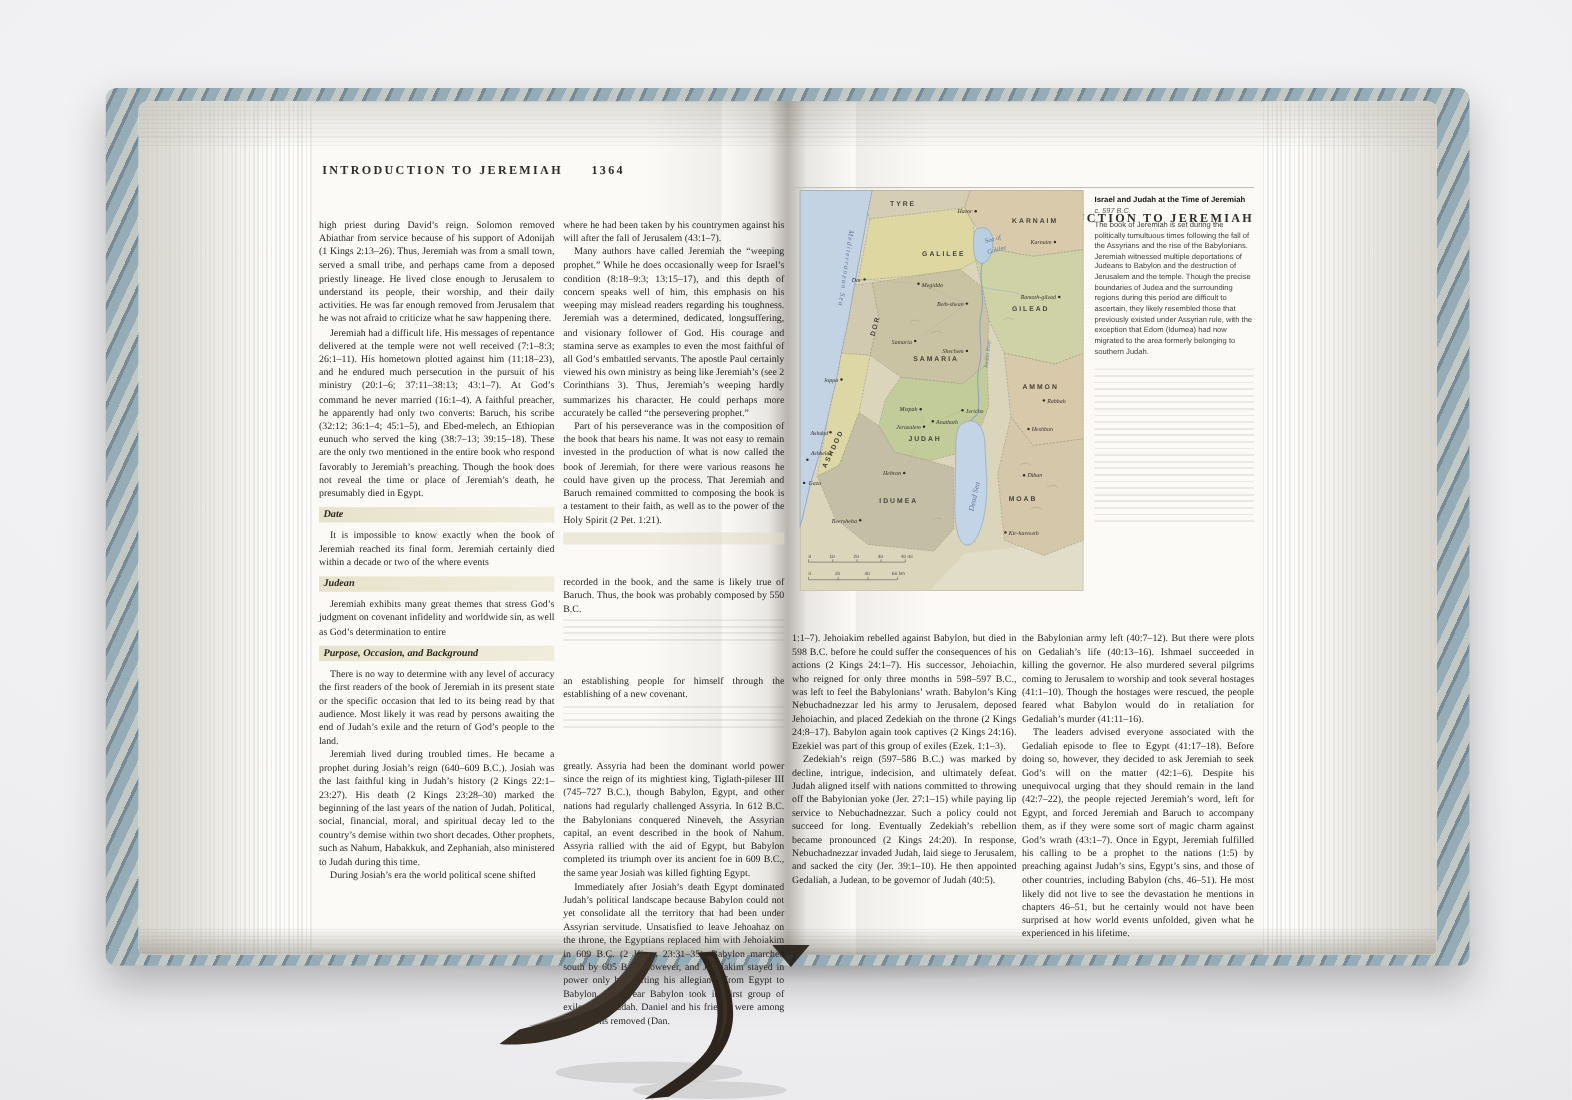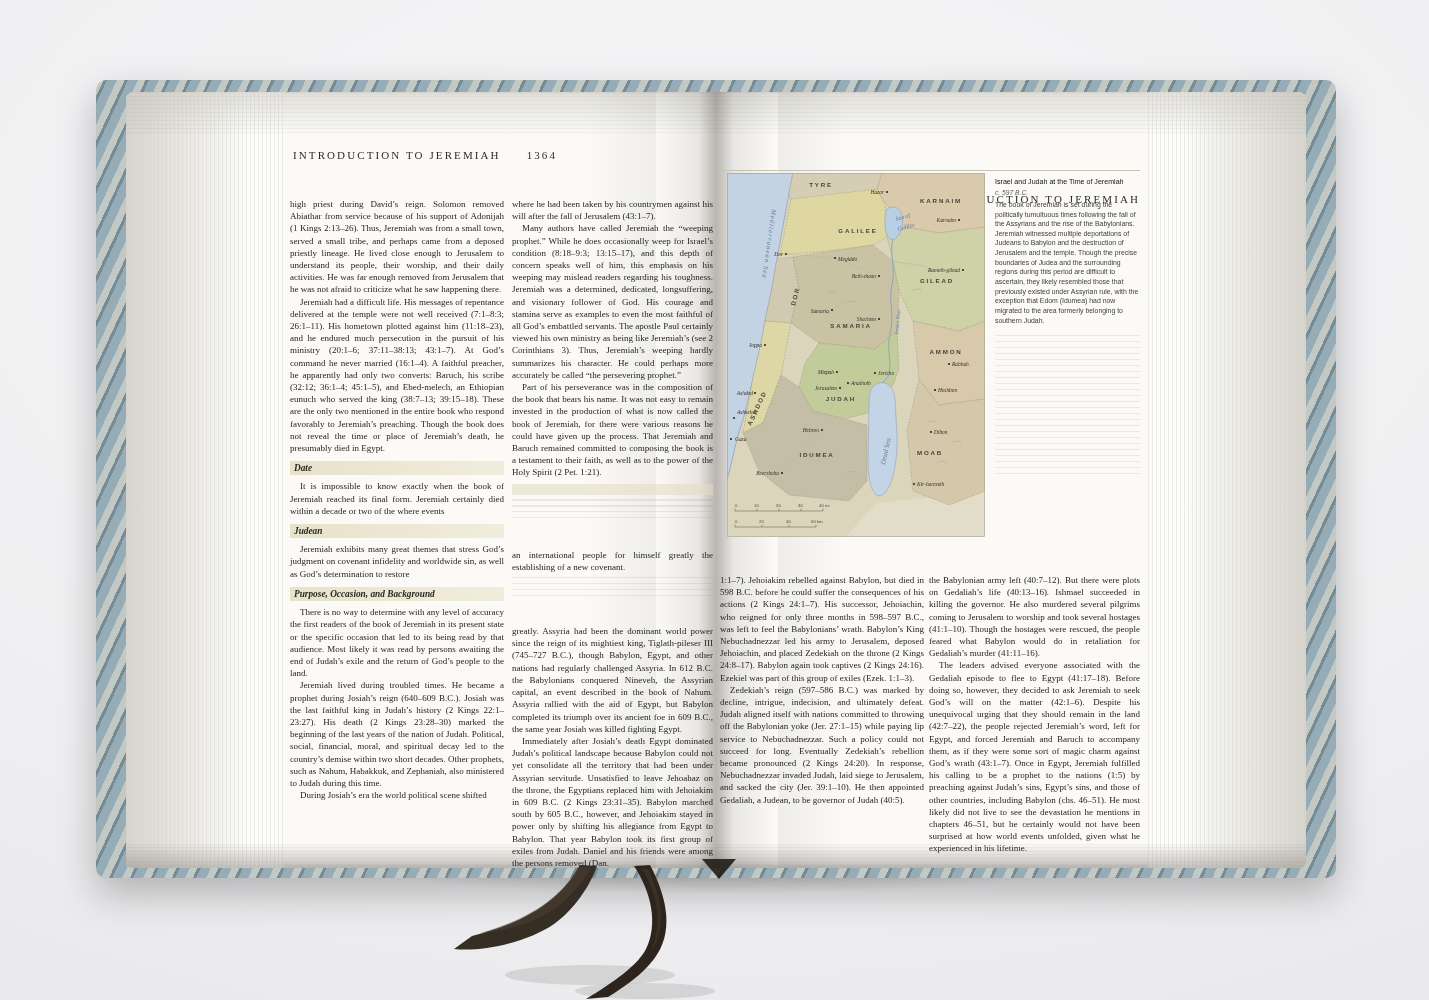--- a/index.html
+++ b/index.html
@@ -29,34 +29,34 @@
     background:linear-gradient(0deg, rgba(150,146,137,0.55), rgba(255,255,255,0)),
       repeating-linear-gradient(180deg, rgba(0,0,0,0.04) 0 1px, rgba(0,0,0,0) 1px 3.5px);}
   .gutter{position:absolute;left:528px;top:0;width:124px;height:100%;
     background:linear-gradient(90deg, rgba(0,0,0,0) 0%, rgba(0,0,0,0.08) 36%, rgba(58,48,38,0.34) 50%, rgba(0,0,0,0.08) 64%, rgba(0,0,0,0) 100%);}
   .curve-shade{position:absolute;top:0;height:100%;width:70px;}
   .curve-shade.lp{left:460px;background:linear-gradient(90deg, rgba(0,0,0,0) , rgba(0,0,0,0.05));}
   .curve-shade.rp{left:652px;background:linear-gradient(270deg, rgba(0,0,0,0) , rgba(0,0,0,0.05));}
 
   
   .hdr{position:absolute;display:flex;gap:26px;font-size:11px;letter-spacing:2.1px;
-    color:#2e2d2a;font-weight:400;}
+    color:#2e2d2a;font-weight:700;}
   .col{position:absolute;color:#262522;font-size:9px;line-height:12.2px;text-align:justify;}
   .col p{margin:0;text-indent:10px;}
   .col p.ni{text-indent:0;margin-top:28px;}
   .band{margin:7px 0 5px;padding:1px 4px;font-style:italic;font-weight:bold;font-size:9.3px;
     text-indent:0;background:linear-gradient(90deg,#e7e2ca,#f1eddd);color:#2a2921;}
   .ghost{background:repeating-linear-gradient(180deg, rgba(118,112,95,0.13) 0 1.5px, rgba(0,0,0,0) 1.5px 6px);}
   .ghost-band{background:rgba(226,219,195,0.55);}
 
   
   .map-rule{position:absolute;left:719px;top:170px;width:421px;height:1px;background:#c4c1b5;}
   #map{position:absolute;left:727px;top:173px;width:258px;height:364px;}
   .map-caption{position:absolute;left:995px;top:178px;width:145px;font-family:"Liberation Sans", sans-serif;}
-  .cap-title{font-size:7.1px;font-weight:normal;color:#141414;line-height:1.25;}
+  .cap-title{font-size:7.1px;font-weight:bold;color:#141414;line-height:1.25;}
   .cap-date{font-size:6.7px;font-style:italic;color:#5a5a58;margin:2px 0 4px;}
   .cap-body{font-size:6.9px;line-height:1.4;color:#3d3d3b;}
   .cap-ghost{margin-top:10px;height:140px;}
 
   
   .rg{font-family:"Liberation Sans",sans-serif;font-size:6.2px;font-weight:700;letter-spacing:1.8px;fill:#45443b;}
   .ct{font-family:"Liberation Serif",serif;font-style:italic;font-size:5.4px;fill:#33312c;}
   .wt{font-family:"Liberation Serif",serif;font-style:italic;fill:#64799c;}
   .sc{font-family:"Liberation Sans",sans-serif;font-size:4.3px;fill:#4c4a44;}
 
@@ -88,34 +88,35 @@
     <span>1365</span>
     <span>INTRODUCTION TO JEREMIAH</span>
   </div>
 
   <div class="col" style="left:290px;top:170px;width:214px;">
     <p class="ni">high priest during David’s reign. Solomon removed Abiathar from service because of his support of Adonijah (1 Kings 2:13–26). Thus, Jeremiah was from a small town, served a small tribe, and perhaps came from a deposed priestly lineage. He lived close enough to Jerusalem to understand its people, their worship, and their daily activities. He was far enough removed from Jerusalem that he was not afraid to criticize what he saw happening there.</p>
     <p>Jeremiah had a difficult life. His messages of repentance delivered at the temple were not well received (7:1–8:3; 26:1–11). His hometown plotted against him (11:18–23), and he endured much persecution in the pursuit of his ministry (20:1–6; 37:11–38:13; 43:1–7). At God’s command he never married (16:1–4). A faithful preacher, he apparently had only two converts: Baruch, his scribe (32:12; 36:1–4; 45:1–5), and Ebed-melech, an Ethiopian eunuch who served the king (38:7–13; 39:15–18). These are the only two mentioned in the entire book who respond favorably to Jeremiah’s preaching. Though the book does not reveal the time or place of Jeremiah’s death, he presumably died in Egypt.</p>
     <div class="band">Date</div>
     <p>It is impossible to know exactly when the book of Jeremiah reached its final form. Jeremiah certainly died within a decade or two of the where events</p>
     <div class="band">Judean</div>
-    <p>Jeremiah exhibits many great themes that stress God’s judgment on covenant infidelity and worldwide sin, as well as God’s determination to restore</p>
+    <p>Jeremiah exhibits many great themes that stress God’s judgment on covenant infidelity and worldwide sin, as well as God’s determination to entire</p>
     <div class="band">Purpose, Occasion, and Background</div>
     <p>There is no way to determine with any level of accuracy the first readers of the book of Jeremiah in its present state or the specific occasion that led to its being read by that audience. Most likely it was read by persons awaiting the end of Judah’s exile and the return of God’s people to the land.</p>
     <p>Jeremiah lived during troubled times. He became a prophet during Josiah’s reign (640–609 B.C.). Josiah was the last faithful king in Judah’s history (2 Kings 22:1–23:27). His death (2 Kings 23:28–30) marked the beginning of the last years of the nation of Judah. Political, social, financial, moral, and spiritual decay led to the country’s demise within two short decades. Other prophets, such as Nahum, Habakkuk, and Zephaniah, also ministered to Judah during this time.</p>
     <p>During Josiah’s era the world political scene shifted</p>
   </div>
 
   <div class="col" style="left:512px;top:170px;width:201px;">
     <p class="ni">where he had been taken by his countrymen against his will after the fall of Jerusalem (43:1–7).</p>
     <p>Many authors have called Jeremiah the “weeping prophet.” While he does occasionally weep for Israel’s condition (8:18–9:3; 13:15–17), and this depth of concern speaks well of him, this emphasis on his weeping may mislead readers regarding his toughness. Jeremiah was a determined, dedicated, longsuffering, and visionary follower of God. His courage and stamina serve as examples to even the most faithful of all God’s embattled servants. The apostle Paul certainly viewed his own ministry as being like Jeremiah’s (see 2 Corinthians 3). Thus, Jeremiah’s weeping hardly summarizes his character. He could perhaps more accurately be called “the persevering prophet.”</p>
     <p>Part of his perseverance was in the composition of the book that bears his name. It was not easy to remain invested in the production of what is now called the book of Jeremiah, for there were various reasons he could have given up the process. That Jeremiah and Baruch remained committed to composing the book is a testament to their faith, as well as to the power of the Holy Spirit (2 Pet. 1:21).</p>
     <div class="ghost-band" style="height:11px;margin:5px 0 4px;"></div>
+    <p class="ni">recorded in the book, and the same is likely true of Baruch. Thus, the book was probably composed by 550 B.C.</p>
     <div class="ghost" style="height:22px;margin:4px 0;"></div>
-    <p class="ni">an international people for himself greatly the establishing of a new covenant.</p>
+    <p class="ni">an establishing people for himself through the establishing of a new covenant.</p>
     <div class="ghost" style="height:20px;margin:4px 0;"></div>
     <p class="ni">greatly. Assyria had been the dominant world power since the reign of its mightiest king, Tiglath-pileser III (745–727 B.C.), though Babylon, Egypt, and other nations had regularly challenged Assyria. In 612 B.C. the Babylonians conquered Nineveh, the Assyrian capital, an event described in the book of Nahum. Assyria rallied with the aid of Egypt, but Babylon completed its triumph over its ancient foe in 609 B.C., the same year Josiah was killed fighting Egypt.</p>
     <p>Immediately after Josiah’s death Egypt dominated Judah’s political landscape because Babylon could not yet consolidate all the territory that had been under Assyrian servitude. Unsatisfied to leave Jehoahaz on the throne, the Egyptians replaced him with Jehoiakim in 609 B.C. (2 Kings 23:31–35). Babylon marched south by 605 B.C., however, and Jehoiakim stayed in power only by shifting his allegiance from Egypt to Babylon. That year Babylon took its first group of exiles from Judah. Daniel and his friends were among the persons removed (Dan.</p>
   </div>
 
   <div class="map-rule"></div>
 
   <svg id="map" viewBox="0 0 258 364">
     <rect width="258" height="364" fill="#dbd5bc"></rect>
     <path d="M150,330 L258,318 L258,364 L118,364 Z" fill="#e2ddc8"></path>

